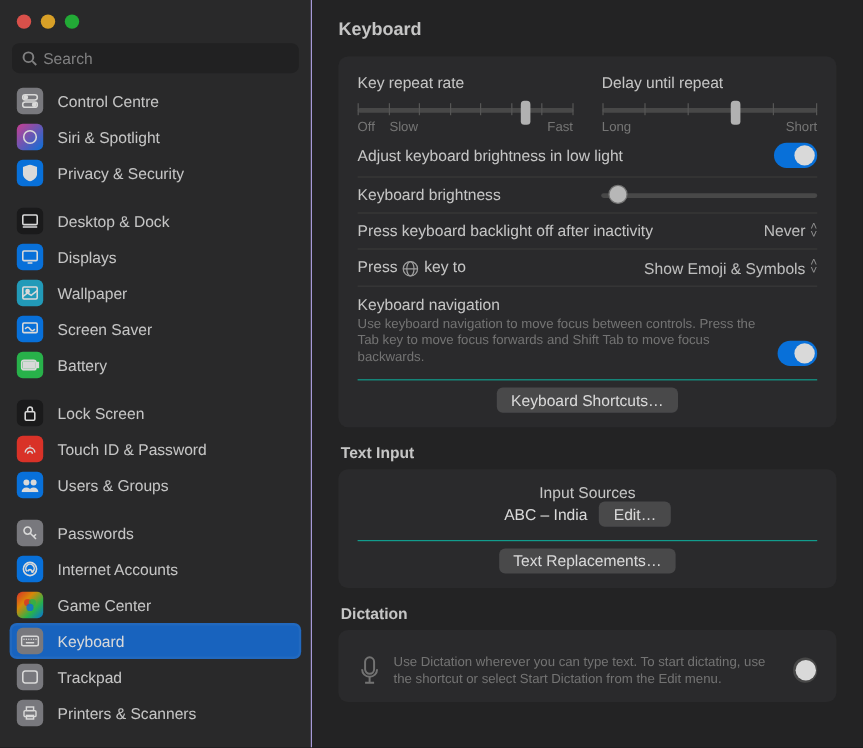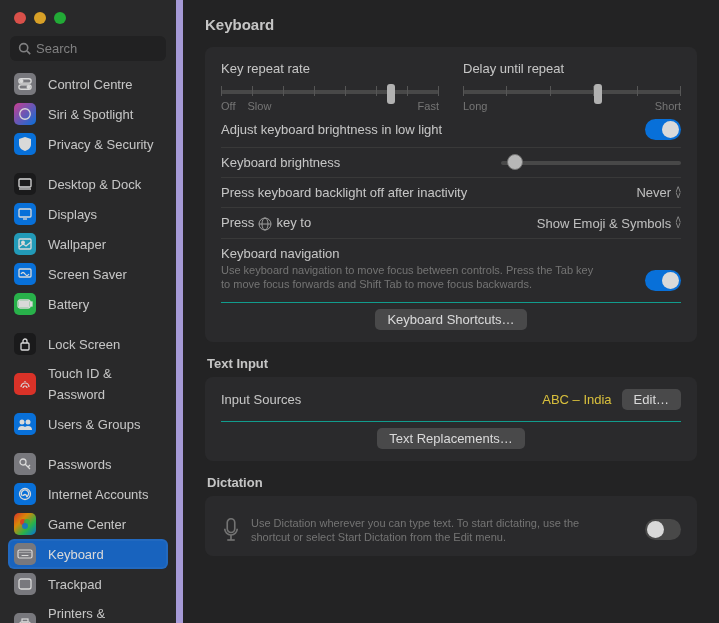--- a/index.html
+++ b/index.html
@@ -21,23 +21,23 @@
     z-index: 100;
   }
   .window {
     display: flex;
     width: 719px;
     height: 623px;
     background: #2a2a2b;
   }
   
   .sidebar {
-    width: 183px;
+    width: 260px;
     background: #313132;
-    border-right: 7px solid #c4b5fd;
+    border-right: 1px solid #c4b5fd;
     display: flex;
     flex-direction: column;
   }
   .traffic {
     display: flex;
     gap: 8px;
     padding: 12px 14px 8px 14px;
   }
   .dot { width: 12px; height: 12px; border-radius: 50%; }
   .dot.red { background: #ff5f57; }
@@ -200,21 +200,21 @@
     font-size: 13px;
     border: none;
   }
   .section-head {
     font-size: 13px;
     font-weight: 700;
     color: #e8e8e8;
     margin: 0 2px 6px;
   }
   .input-right { display:flex; align-items:center; gap:10px; }
-  .muted { color: #fde047; }
+  .muted { color: #ffffff; }
   .globe {
     display:inline-flex;
     width:15px; height:15px;
     align-items:center; justify-content:center;
     vertical-align: middle;
   }
   .dict-row { display:flex; align-items:center; gap:10px; padding-top:6px;}
   .mic-ico { width:20px; height:26px; color:#888; flex-shrink:0; margin-top:2px;}
 </style>
 </head>
@@ -507,21 +507,21 @@
         <div class="toggle on"></div>
       </div>
 
       <div class="button-row">
         <button class="btn">Keyboard Shortcuts…</button>
       </div>
     </div>
 
     <div class="section-head">Text Input</div>
     <div class="card">
-      <div class="row" style="padding-top:0;">
+      <div class="row" style="padding-top:0;flex-direction:column;">
         <div class="row-label">Input Sources</div>
         <div class="input-right">
           <span class="muted">ABC – India</span>
           <button class="btn">Edit…</button>
         </div>
       </div>
       <div class="button-row">
         <button class="btn">Text Replacements…</button>
       </div>
     </div>

